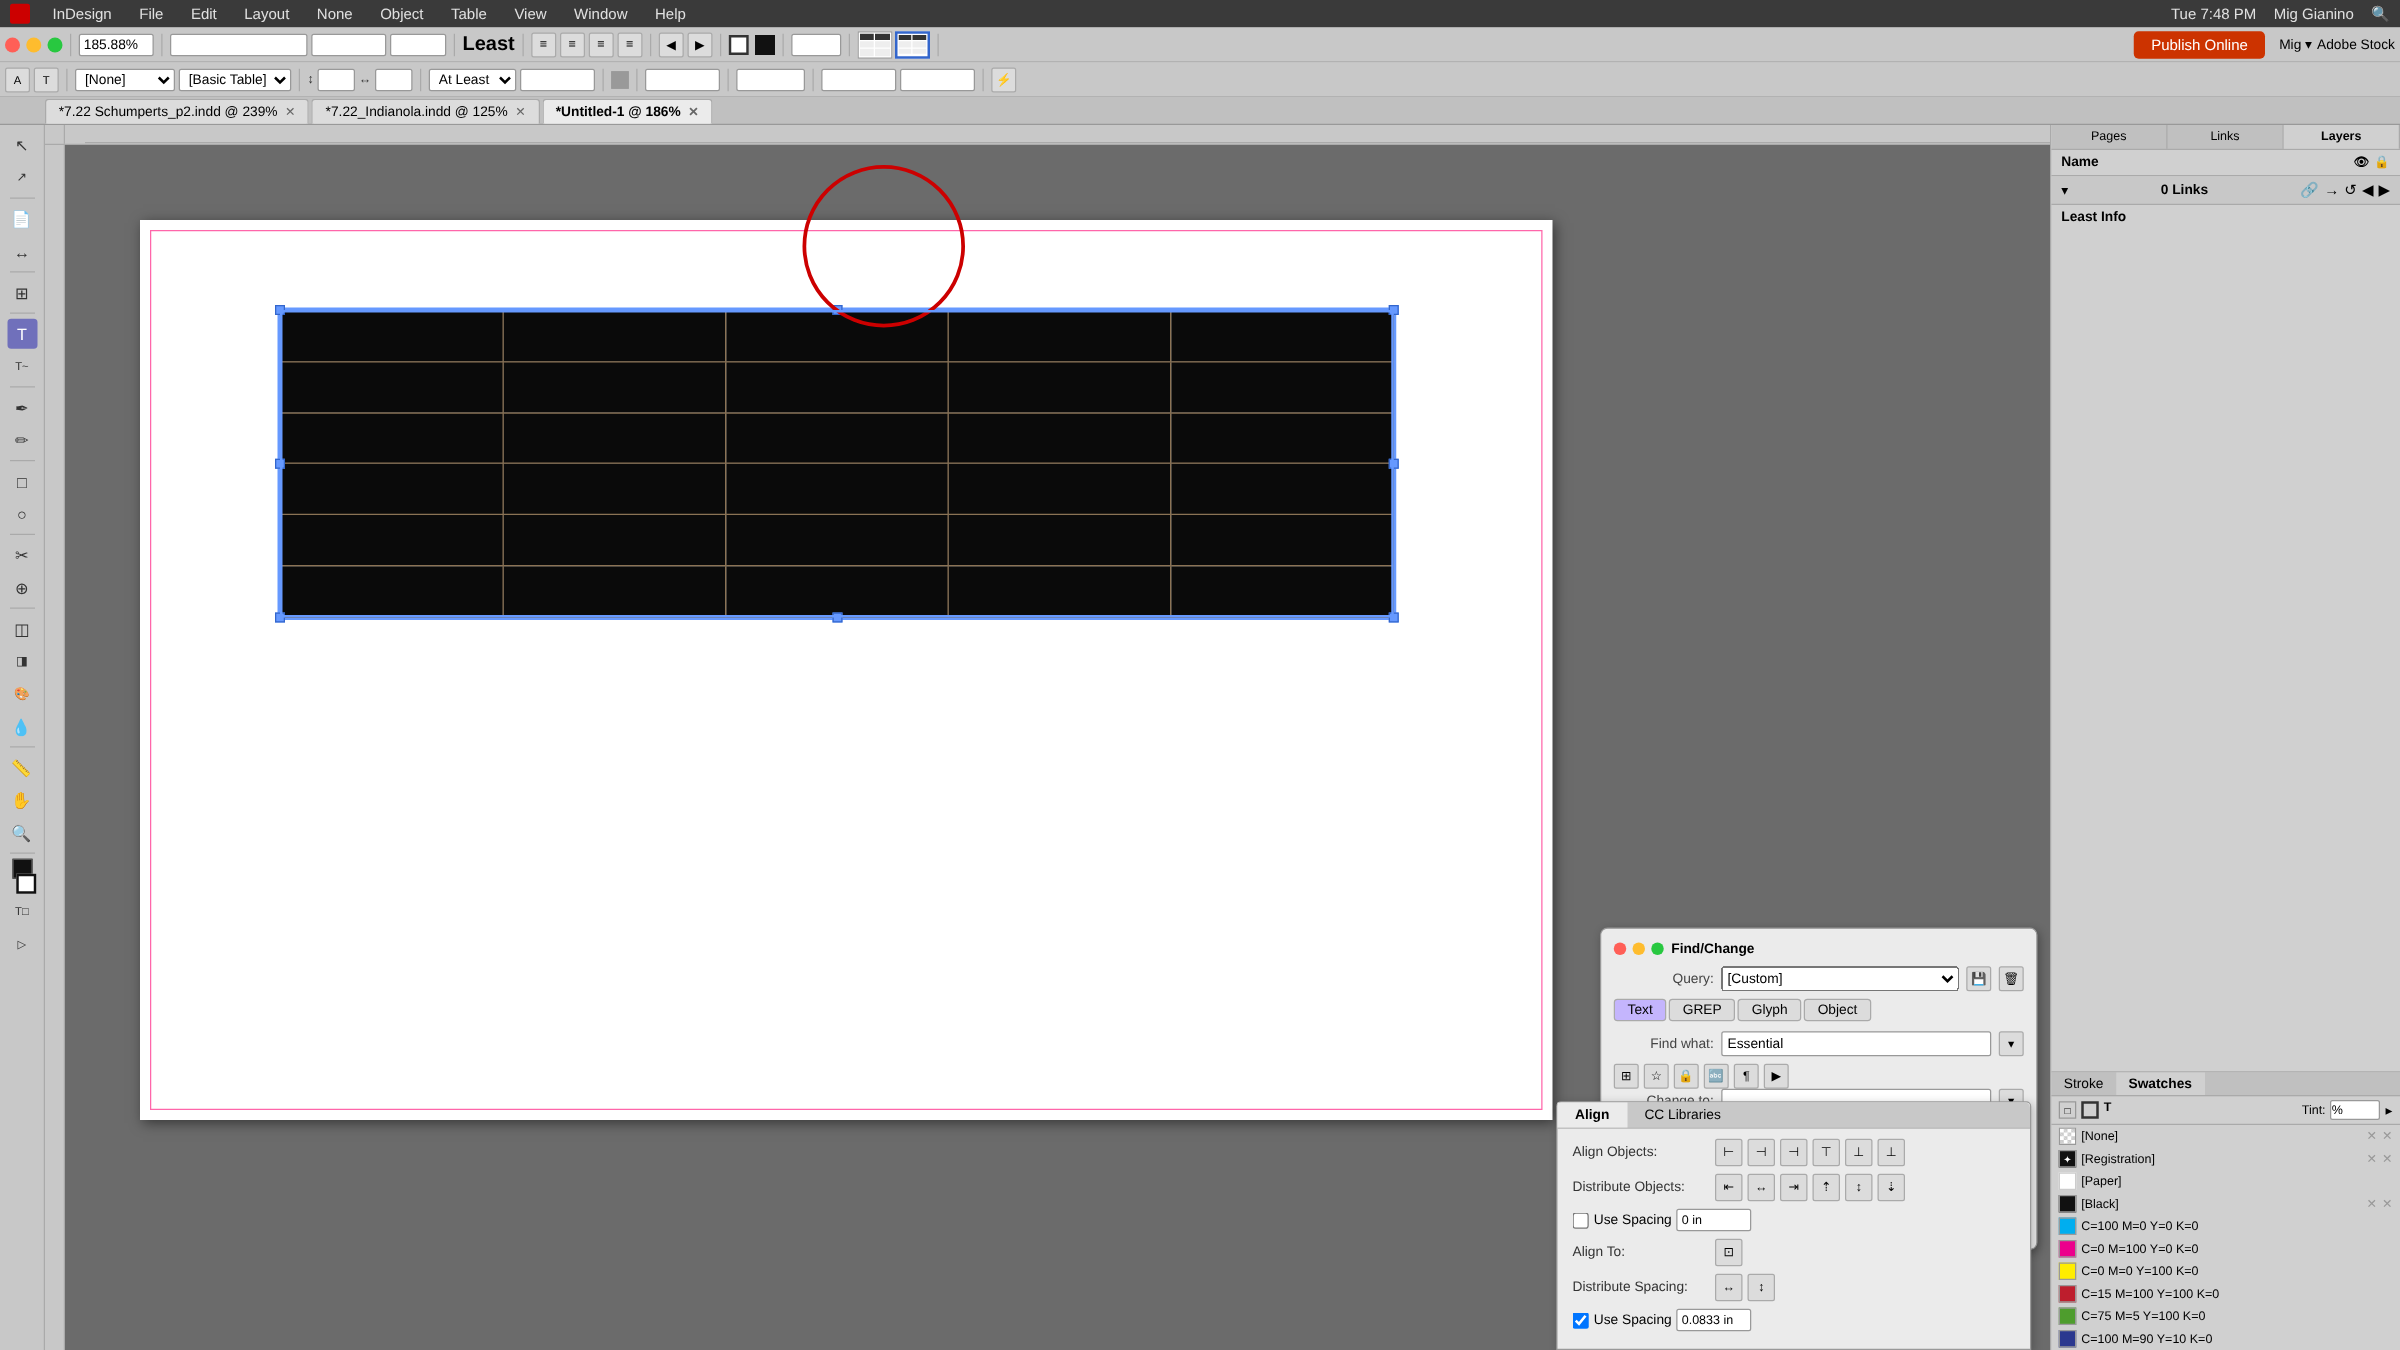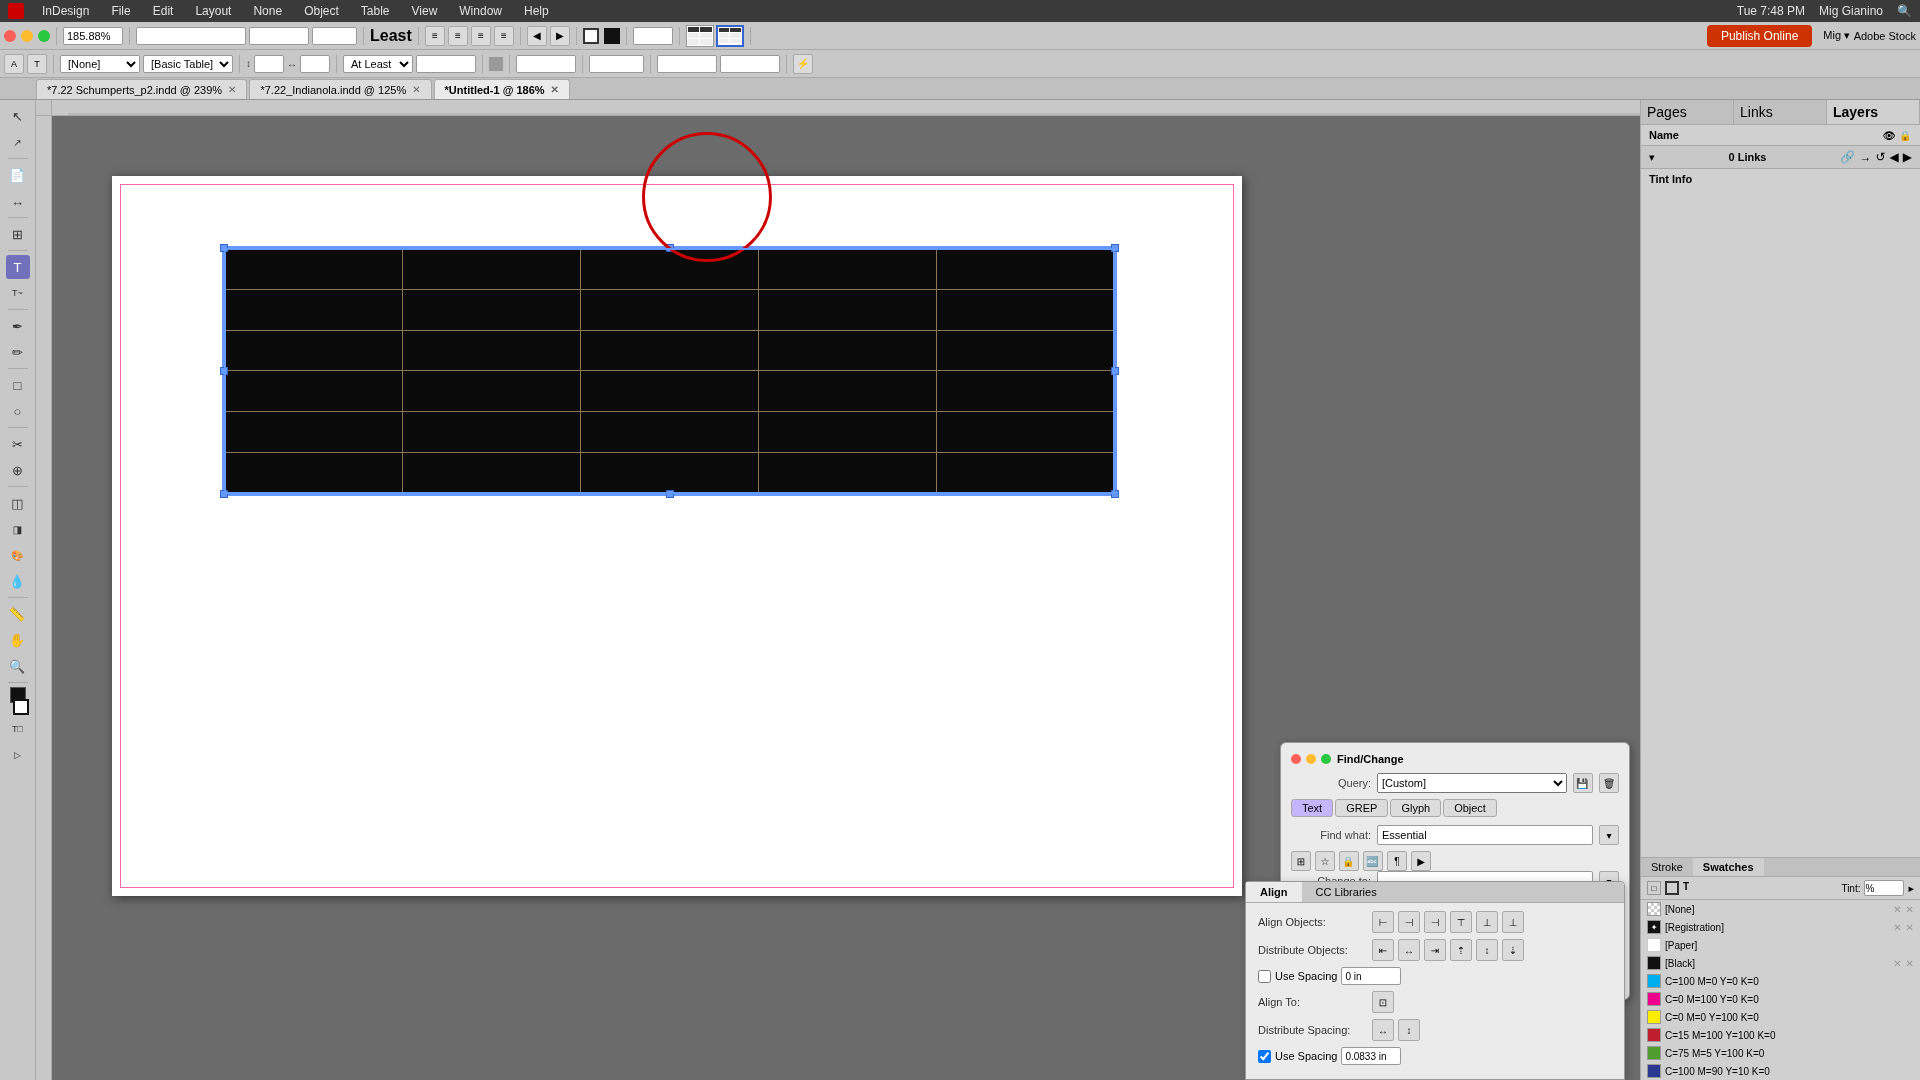--- a/index.html
+++ b/index.html
@@ -43,21 +43,21 @@
     
     #table-container { position: absolute; top: 75px; left: 110px; width: 895px; height: 255px; border: 2px solid #6699FF; }
     .table-handle { position: absolute; width: 8px; height: 8px; background: #6699FF; border: 1px solid #3366CC; }
 
     
     #red-circle { position: absolute; top: -110px; left: 470px; width: 130px; height: 130px; border: 3px solid #CC0000; border-radius: 50%; pointer-events: none; }
 
     
     #right-panel { width: 280px; background: #D0D0D0; border-left: 1px solid #AAAAAA; display: flex; flex-direction: column; }
     .panel-tabs { display: flex; background: #C0C0C0; border-bottom: 1px solid #AAAAAA; }
-    .panel-tab { flex: 1; padding: 4px 6px; font-size: 14px; cursor: pointer; border-right: 1px solid #AAAAAA; }
+    .panel-tab { flex: 1; text-align: center; padding: 4px 6px; font-size: 10px; cursor: pointer; border-right: 1px solid #AAAAAA; }
     .panel-tab.active { background: #D0D0D0; font-weight: 600; }
     .swatches-tabs { display: flex; background: #C0C0C0; border-bottom: 1px solid #AAAAAA; }
     .swatches-tab { padding: 3px 10px; font-size: 11px; cursor: pointer; }
     .swatches-tab.active { background: #D0D0D0; font-weight: 600; }
     .swatch-row { display: flex; align-items: center; gap: 4px; padding: 2px 6px; font-size: 10px; cursor: pointer; }
     .swatch-box { width: 14px; height: 14px; border: 1px solid #999; flex-shrink: 0; }
     .swatch-name { flex: 1; }
     .swatch-x { color: #999; cursor: pointer; font-size: 10px; }
 
     
@@ -361,21 +361,21 @@
         <span style="font-size:11px;">▾</span>
         <span style="font-size:11px;font-weight:600;">0 Links</span>
         <div style="display:flex;gap:4px;">
           <span style="font-size:12px;cursor:pointer;">🔗</span>
           <span style="font-size:12px;cursor:pointer;">→</span>
           <span style="font-size:12px;cursor:pointer;">↺</span>
           <span style="font-size:12px;cursor:pointer;">◀</span>
           <span style="font-size:12px;cursor:pointer;">▶</span>
         </div>
       </div>
-      <div style="padding:4px 8px;font-size:11px;font-weight:600;">Tint Info</div>
+      <div style="padding:4px 8px;font-size:11px;font-weight:600;">Least Info</div>
     </div>
 
     <div style="border-top:1px solid #AAAAAA;">
       <div class="swatches-tabs">
         <div class="swatches-tab">Stroke</div>
         <div class="swatches-tab active">Swatches</div>
       </div>
 
       <div style="display:flex;align-items:center;gap:4px;padding:3px 6px;border-bottom:1px solid #AAAAAA;">
         <div style="width:14px;height:14px;border:1px solid #999;background:transparent;display:flex;align-items:center;justify-content:center;cursor:pointer;font-size:8px;">□</div>

